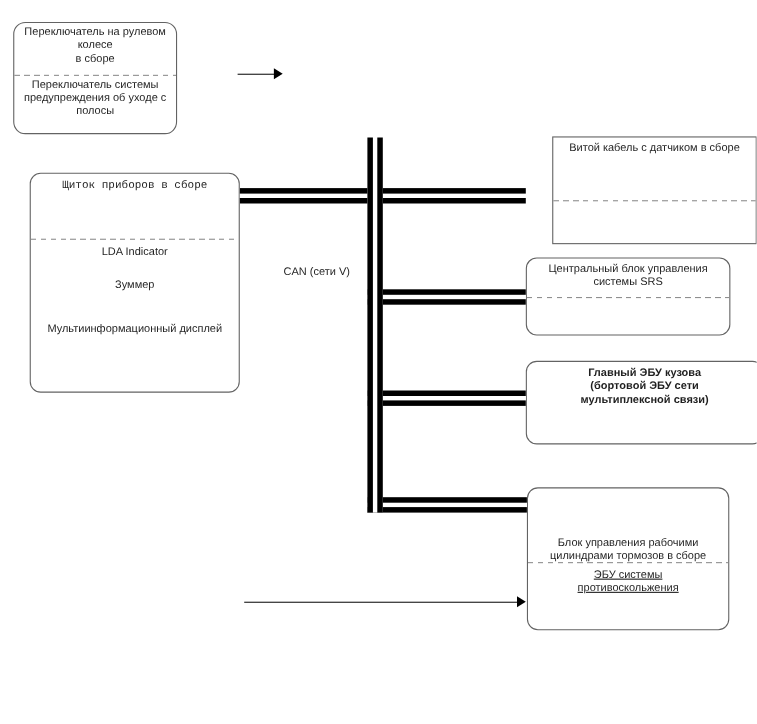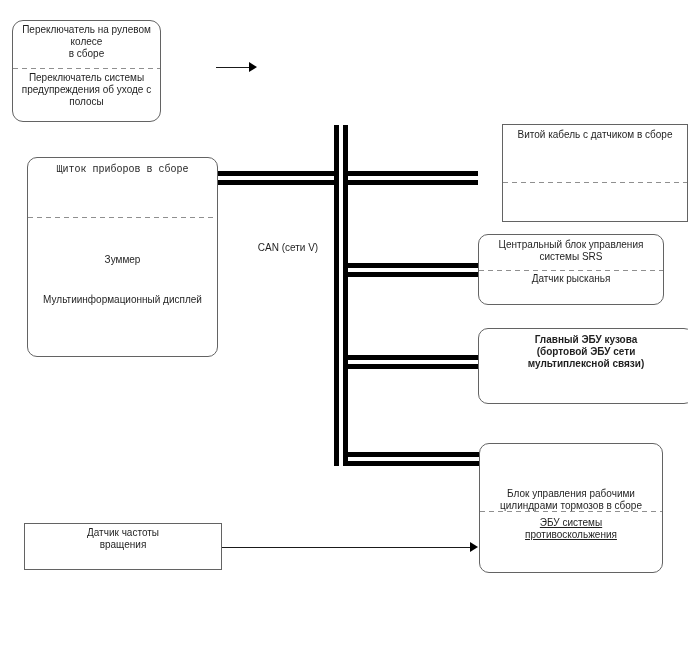--- a/index.html
+++ b/index.html
@@ -62,54 +62,50 @@
 в сборе</div>
     <div class="divider" style="top:47px;"></div>
     <div class="box-title" style="top:51px;">Переключатель системы
 предупреждения об уходе с полосы</div>
   </div>
 
 
   <div class="box rounded" style="left:27px; top:157px; width:191px; height:200px;">
     <div class="box-title" style="top:6px;font-family:Liberation Mono, monospace;">Щиток приборов в сборе</div>
     <div class="divider" style="top:59px;"></div>
+    <div class="box-title" style="top:66px;">LDA Indicator</div>
     <div class="box-title" style="top:96px;">Зуммер</div>
     <div class="box-title" style="top:136px;">Мультиинформационный дисплей</div>
   </div>
 
   <div class="box" style="left:478px; top:124px; width:186px; height:98px;margin-left:24px;">
     <div class="box-title" style="top:4px;">Витой кабель с датчиком в сборе</div>
     <div class="divider" style="top:57px;"></div>
   </div>
 
   <div class="box rounded" style="left:478px; top:234px; width:186px; height:71px;">
     <div class="box-title" style="top:4px;">Центральный блок управления
 системы SRS</div>
     <div class="divider" style="top:35px;"></div>
-    <div class="box-title" style="top:38px;">Датчик рысканья</div>
   </div>
 
   <div class="box rounded" style="left:478px; top:328px; width:216px; height:76px;font-weight:bold;">
     <div class="box-title" style="top:5px;">Главный ЭБУ кузова
 (бортовой ЭБУ сети
 мультиплексной связи)</div>
   </div>
 
   <div class="box rounded" style="left:479px; top:443px; width:184px; height:130px;">
     <div class="box-title" style="top:5px;margin-top:39px;">Блок управления рабочими
 цилиндрами тормозов в сборе</div>
     <div class="divider" style="top:67px;"></div>
     <div class="box-title" style="top:73px;text-decoration:underline;">ЭБУ системы
 противоскольжения</div>
   </div>
 
-  <div class="box" style="left:24px; top:523px; width:198px; height:47px;">
-    <div class="box-title" style="top:3px;">Датчик частоты
-вращения</div>
-  </div>
 
   <div class="floating-label" style="left:253px; top:242px; width:70px; text-align:center;">CAN (сети V)</div>
 
   <div class="busline bus-h" style="left:218px; top:171px; width:260px;"></div>
   <div class="busline bus-h" style="left:334px; top:263px; width:144px;"></div>
   <div class="busline bus-h" style="left:334px; top:355px; width:144px;"></div>
   <div class="busline bus-h" style="left:334px; top:452px; width:145px;"></div>
 
   <div class="busline bus-v" style="left:334px; top:125px; height:341px;"></div>
 

